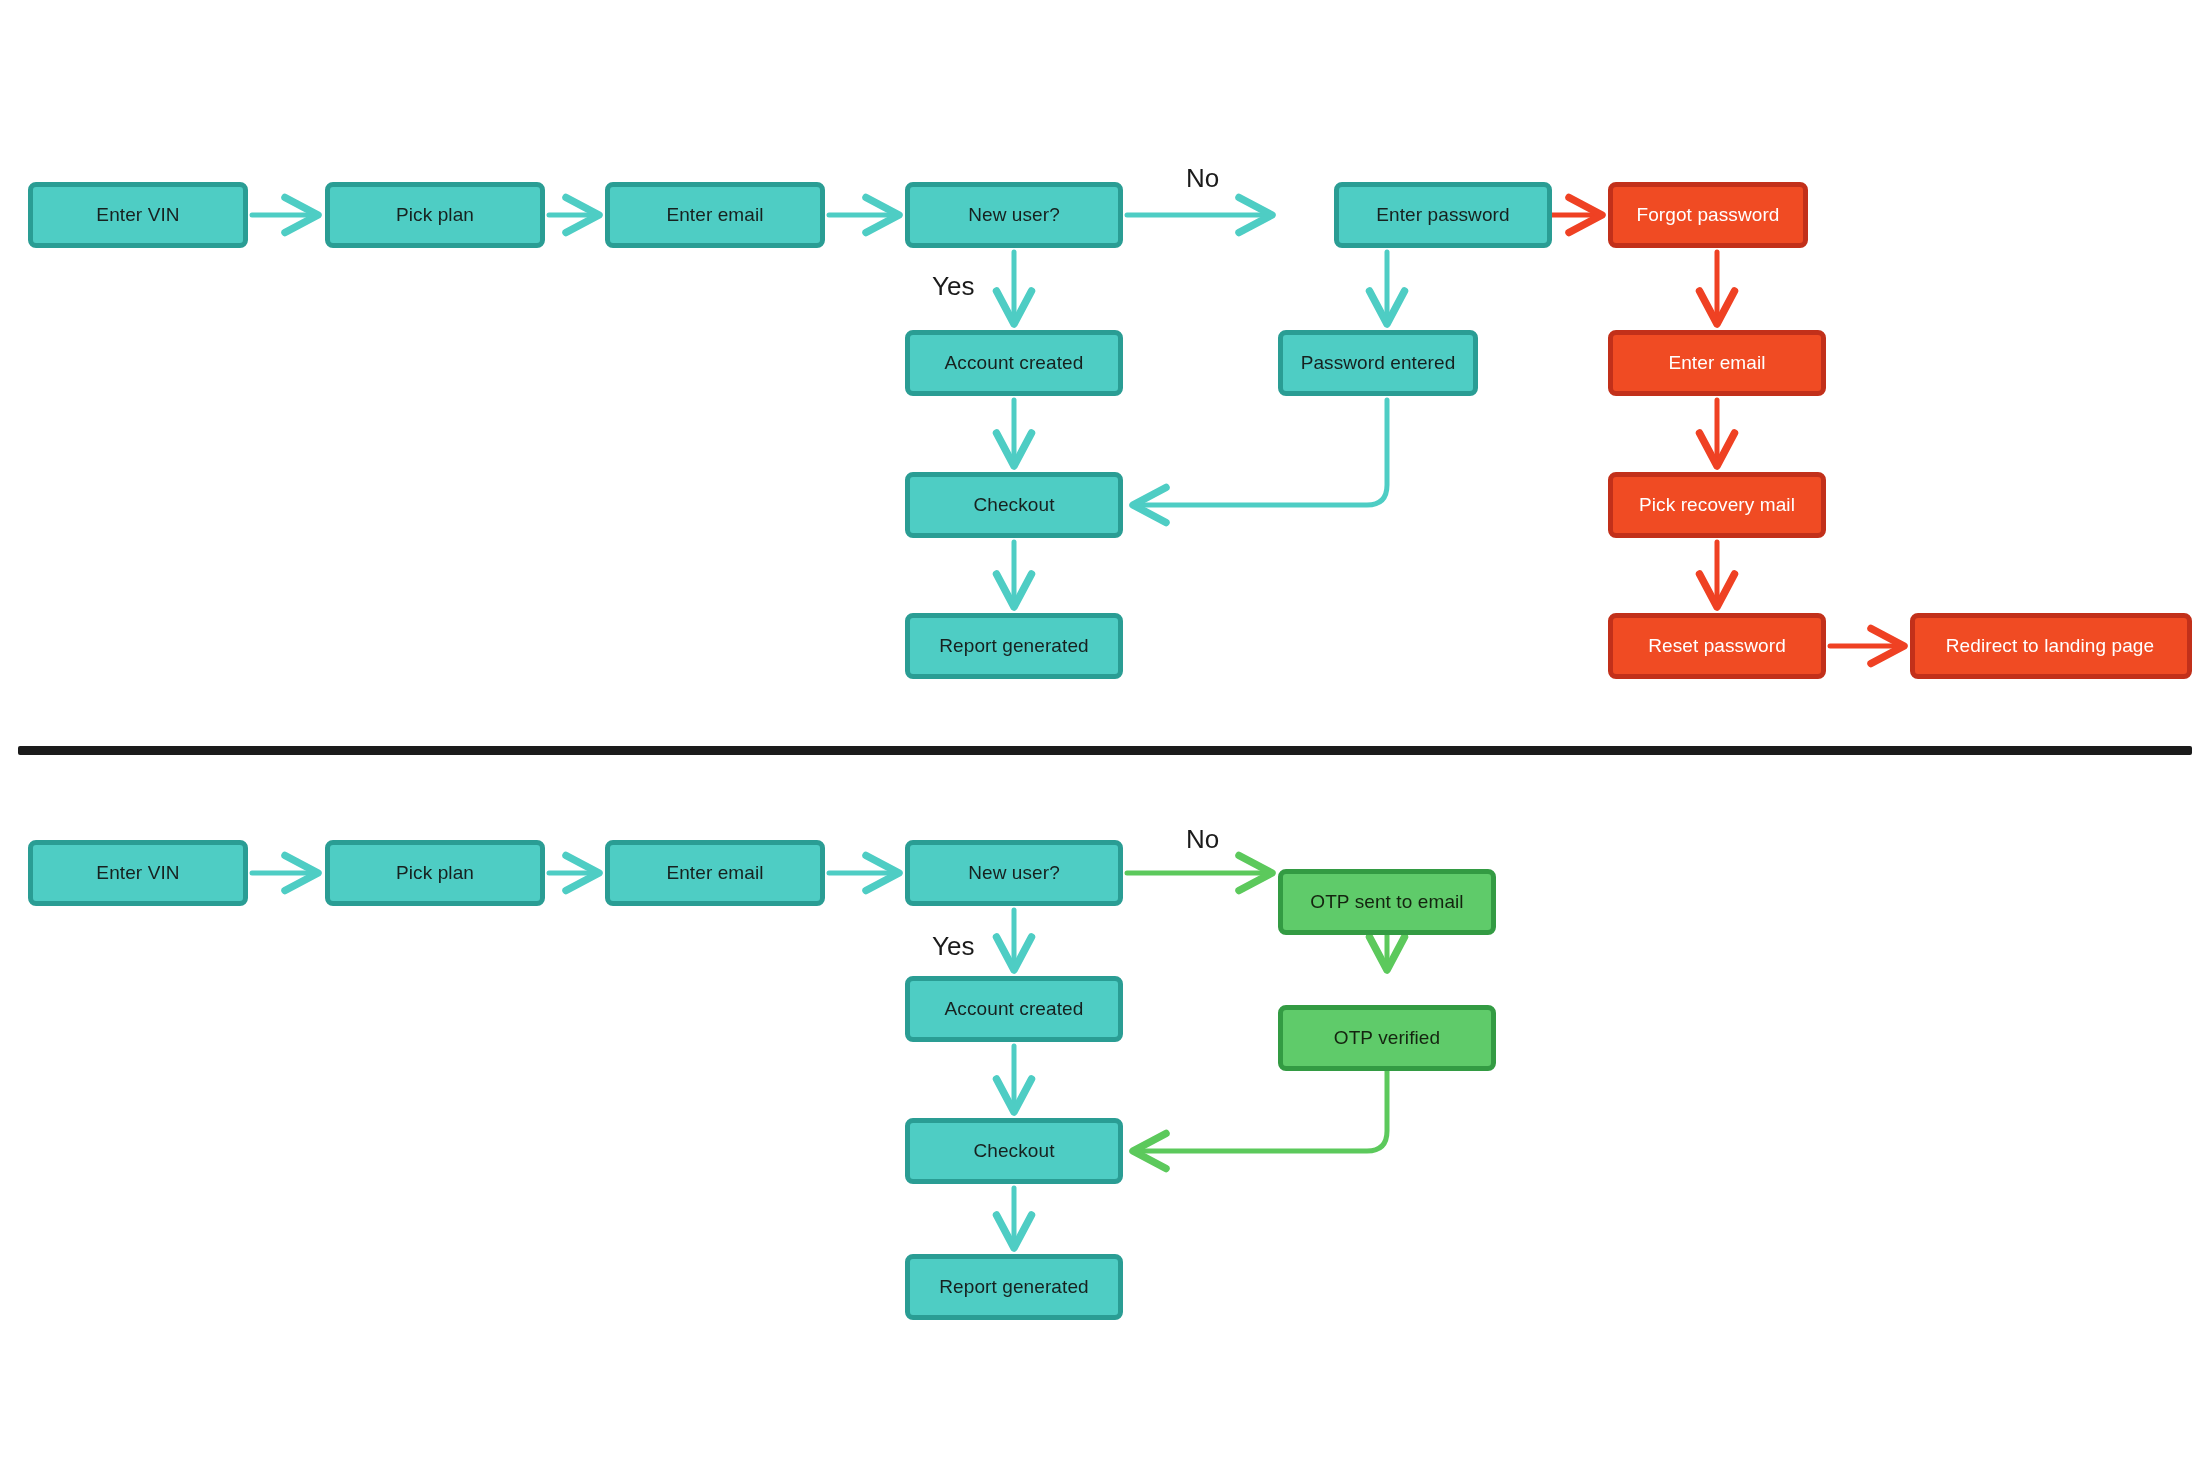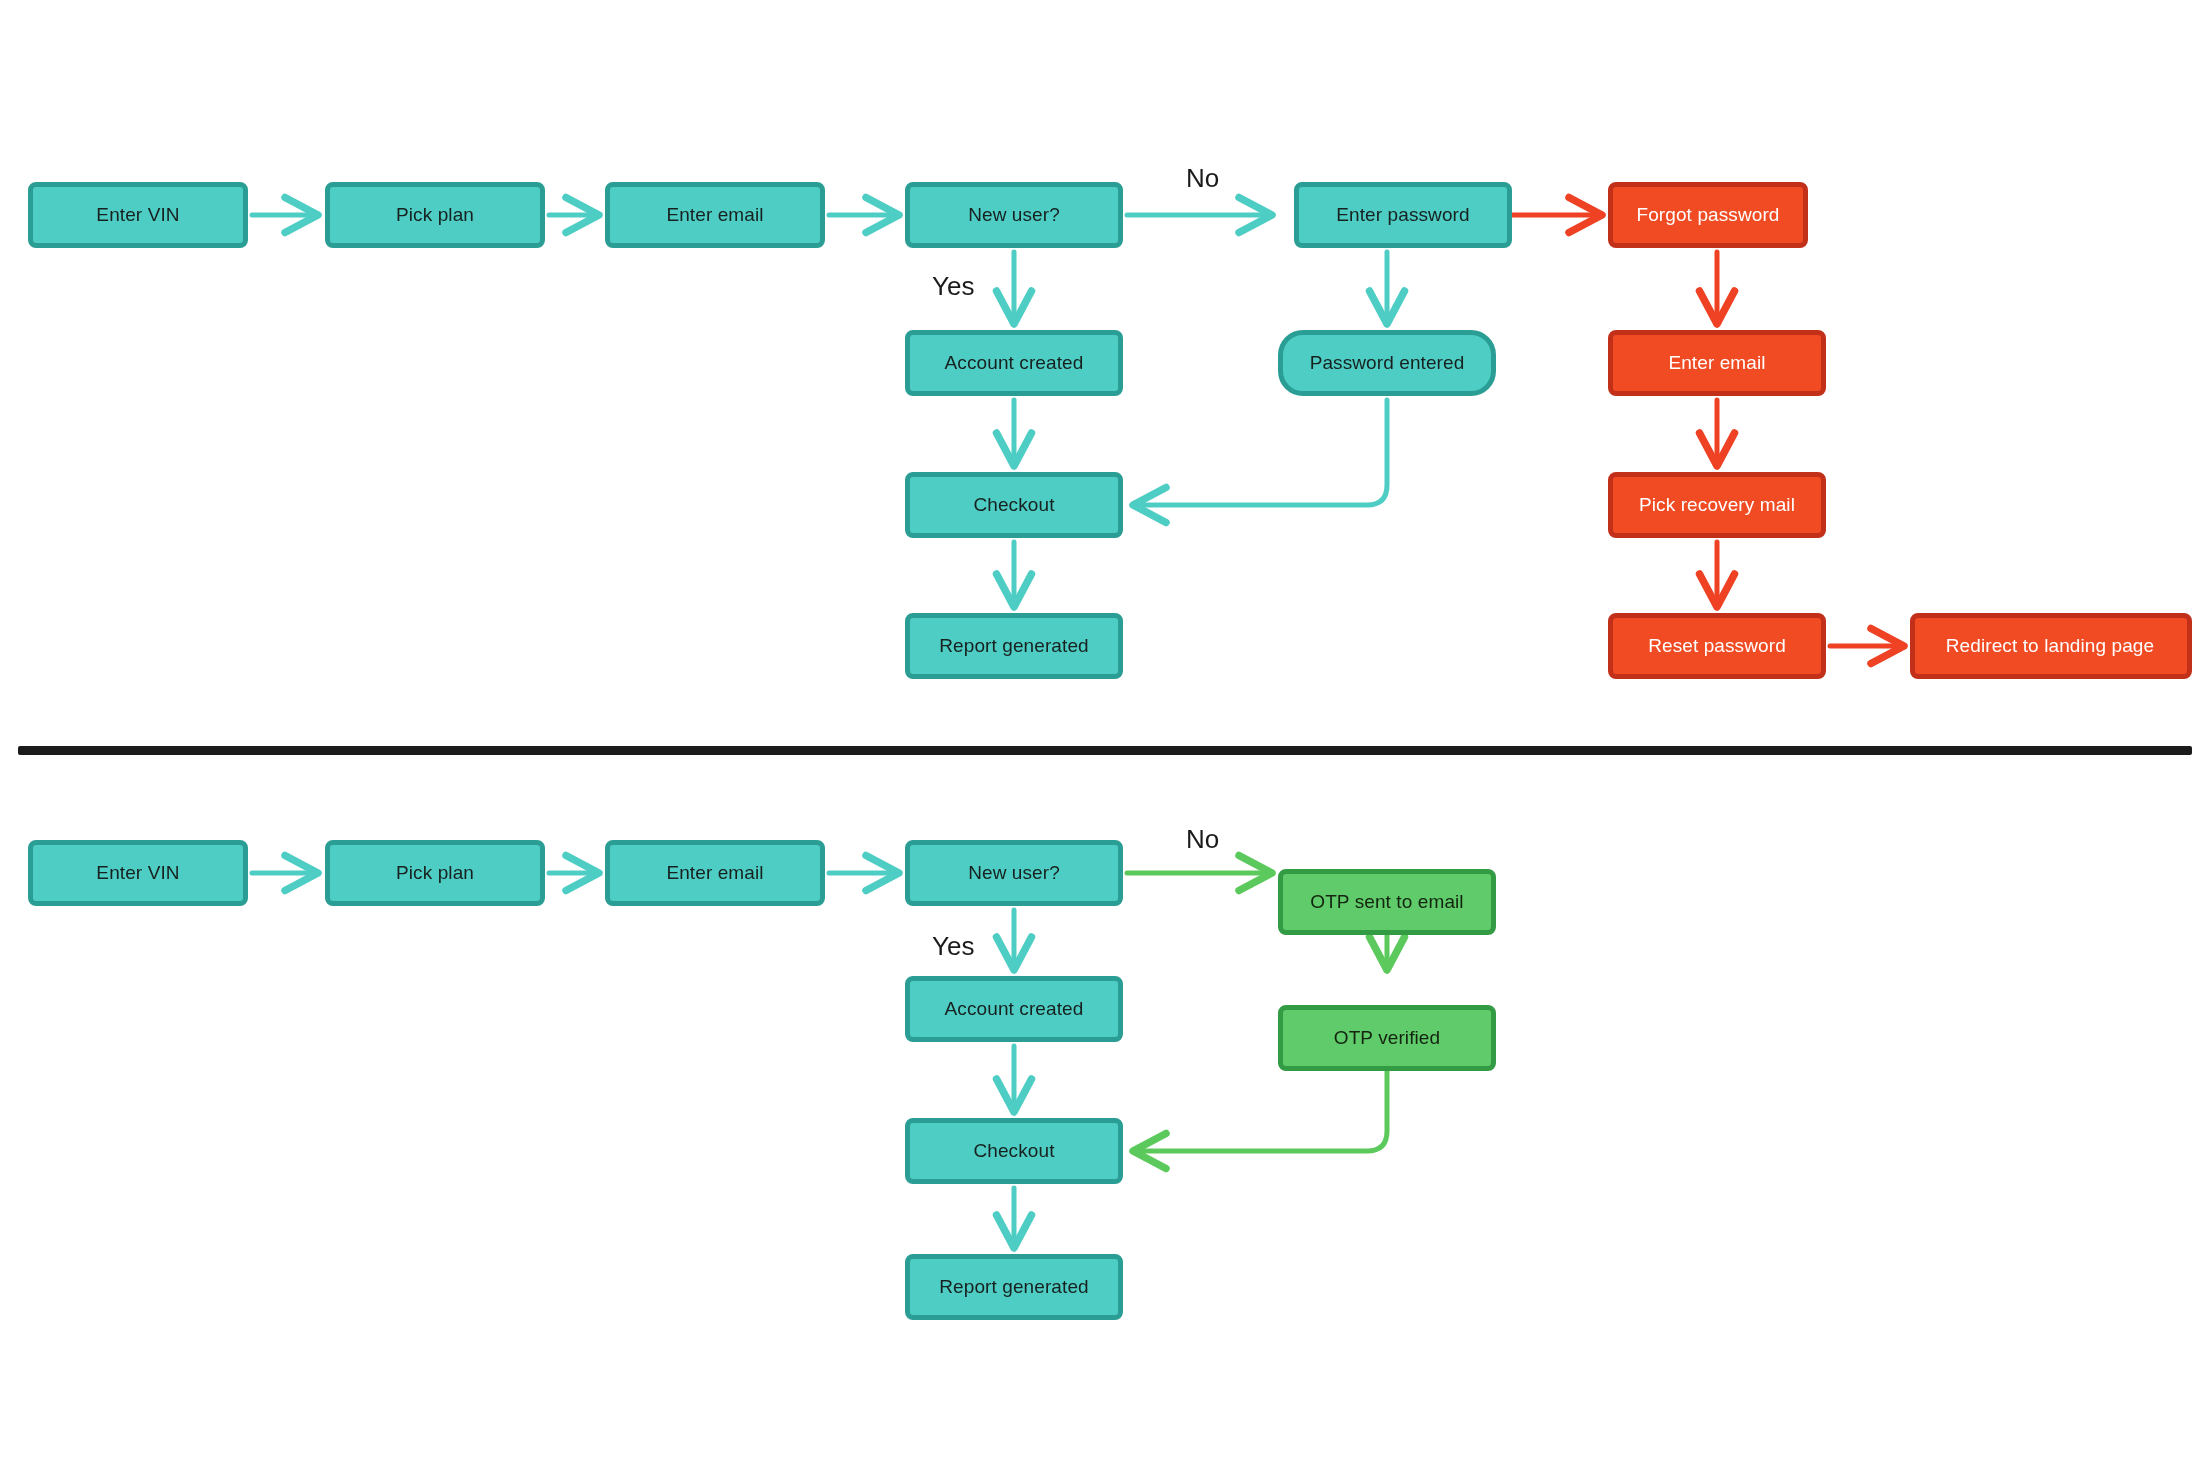--- a/index.html
+++ b/index.html
@@ -116,25 +116,25 @@
       <path stroke="#5cc95c" marker-end="url(#ah-green)" d="M1127,873 L1270,873"></path>
       <path stroke="#5cc95c" marker-end="url(#ah-green)" d="M1387,910 L1387,968"></path>
       <path stroke="#5cc95c" marker-end="url(#ah-green)" d="M1387,1046 L1387,1131 Q1387,1151 1367,1151 L1135,1151"></path>
     </g>
   </svg>
 
   <div class="node teal" style="left:28px;  top:182px; width:220px; height:66px;">Enter VIN</div>
   <div class="node teal" style="left:325px; top:182px; width:220px; height:66px;">Pick plan</div>
   <div class="node teal" style="left:605px; top:182px; width:220px; height:66px;">Enter email</div>
   <div class="node teal" style="left:905px; top:182px; width:218px; height:66px;">New user?</div>
-  <div class="node teal" style="left:1294px;top:182px; width:218px; height:66px;">Enter password</div>
+  <div class="node teal" style="left:1334px;top:182px; width:218px; height:66px;">Enter password</div>
   <div class="node red" style="left:1608px;top:182px; width:200px; height:66px;">Forgot password</div>
 
   <div class="node teal" style="left:905px; top:330px; width:218px; height:66px;">Account created</div>
-  <div class="node teal" style="left:1278px;top:330px; width:218px; height:66px;border-radius:25px;">Password entered</div>
+  <div class="node teal" style="left:1278px;top:330px; width:200px; height:66px;">Password entered</div>
   <div class="node red" style="left:1608px;top:330px; width:218px; height:66px;">Enter email</div>
 
   <div class="node teal" style="left:905px; top:472px; width:218px; height:66px;">Checkout</div>
   <div class="node red" style="left:1608px;top:472px; width:218px; height:66px;">Pick recovery mail</div>
 
   <div class="node teal" style="left:905px; top:613px; width:218px; height:66px;">Report generated</div>
   <div class="node red" style="left:1608px;top:613px; width:218px; height:66px;">Reset password</div>
   <div class="node red" style="left:1910px;top:613px; width:282px; height:66px;padding-left:8px;">Redirect to landing page</div>
 
   <div class="edge-label" style="left:1186px; top:163px;">No</div>

